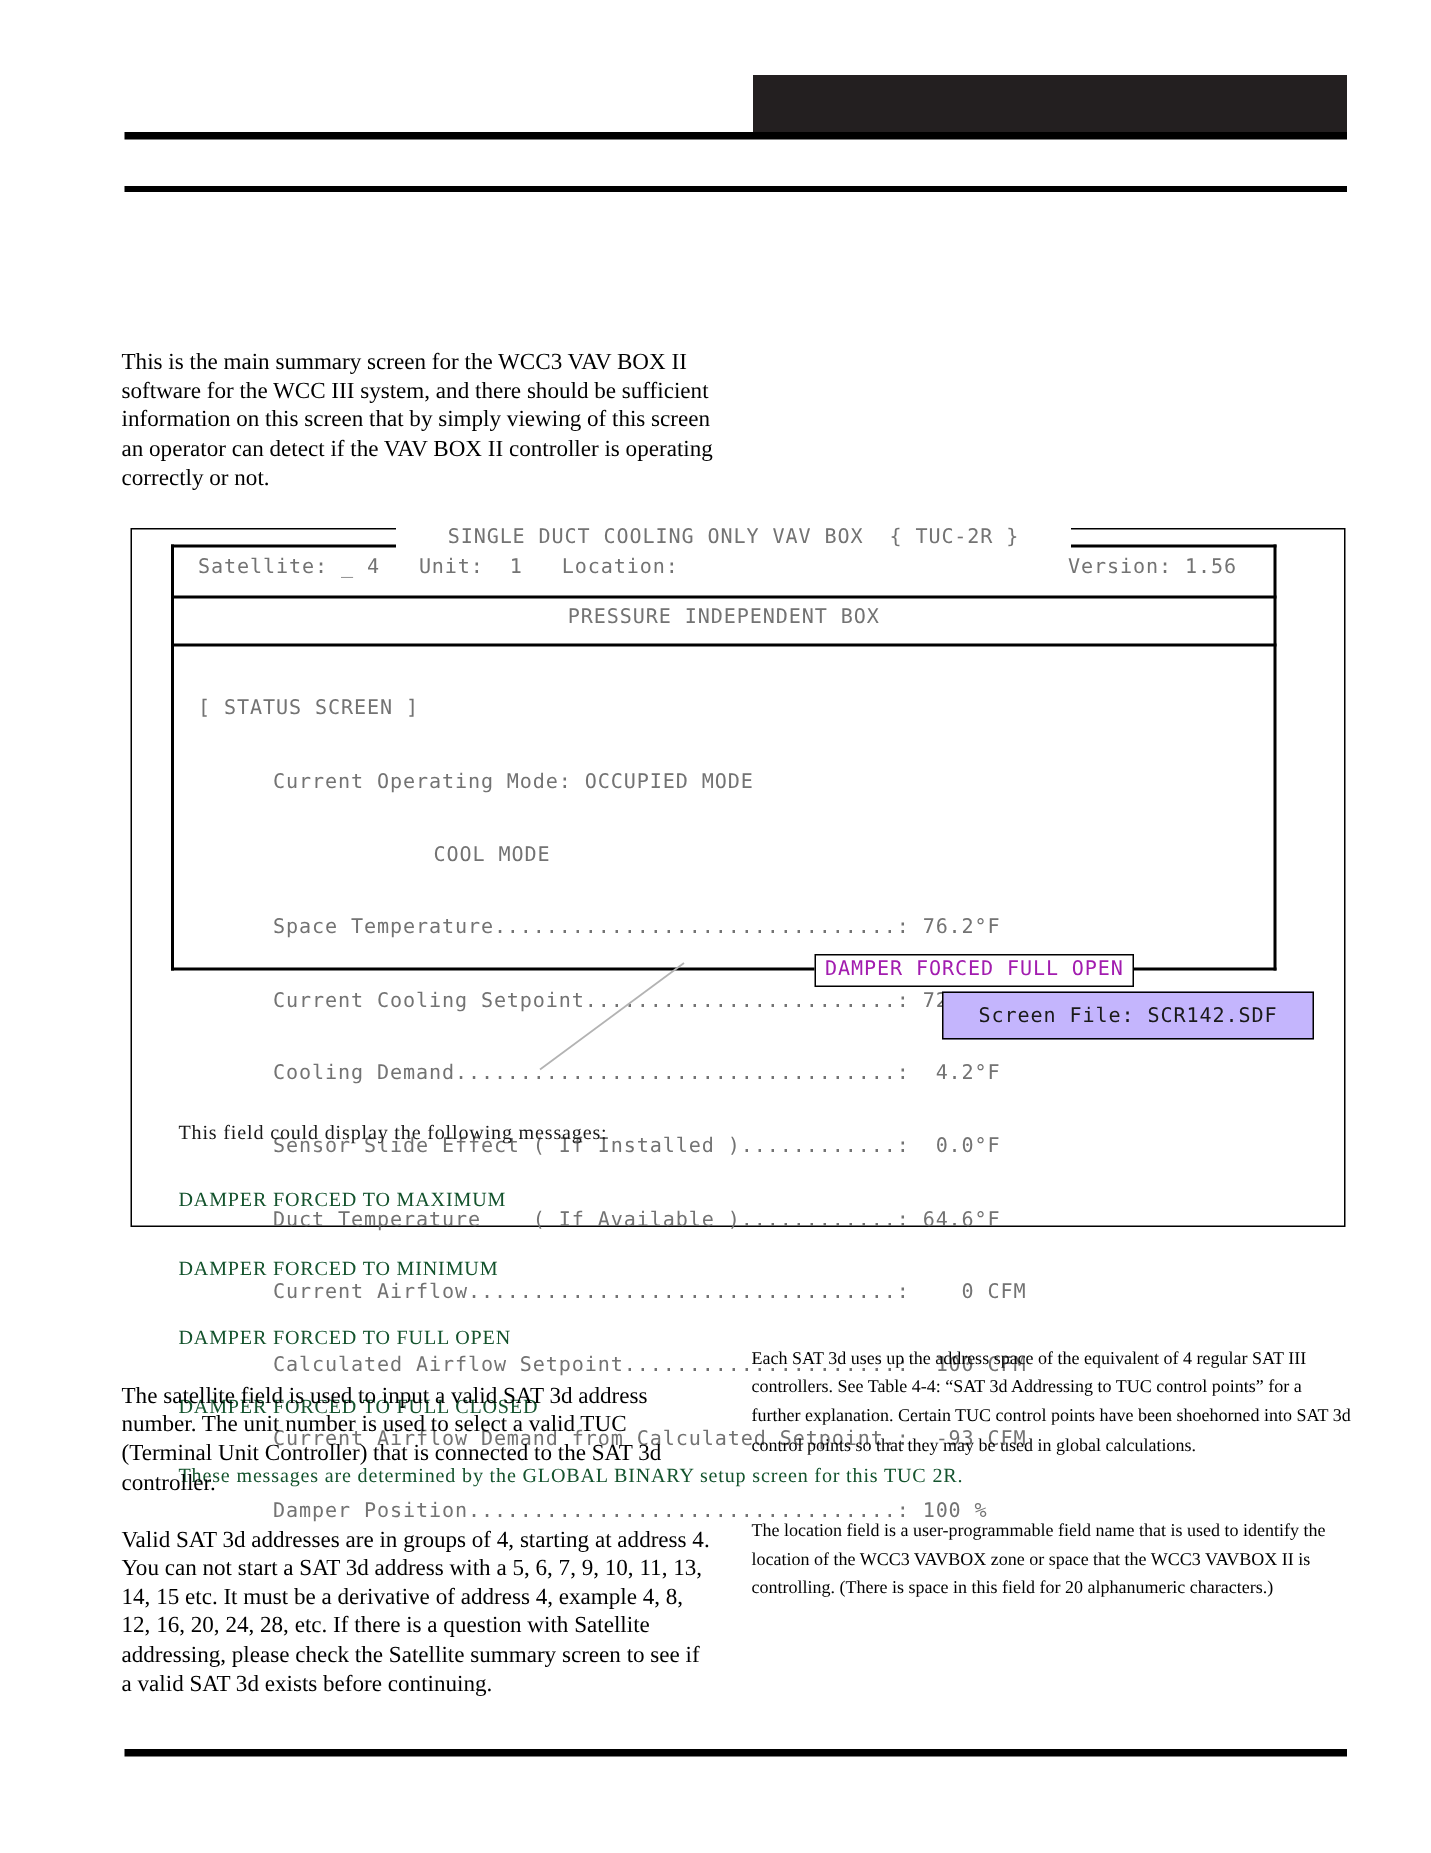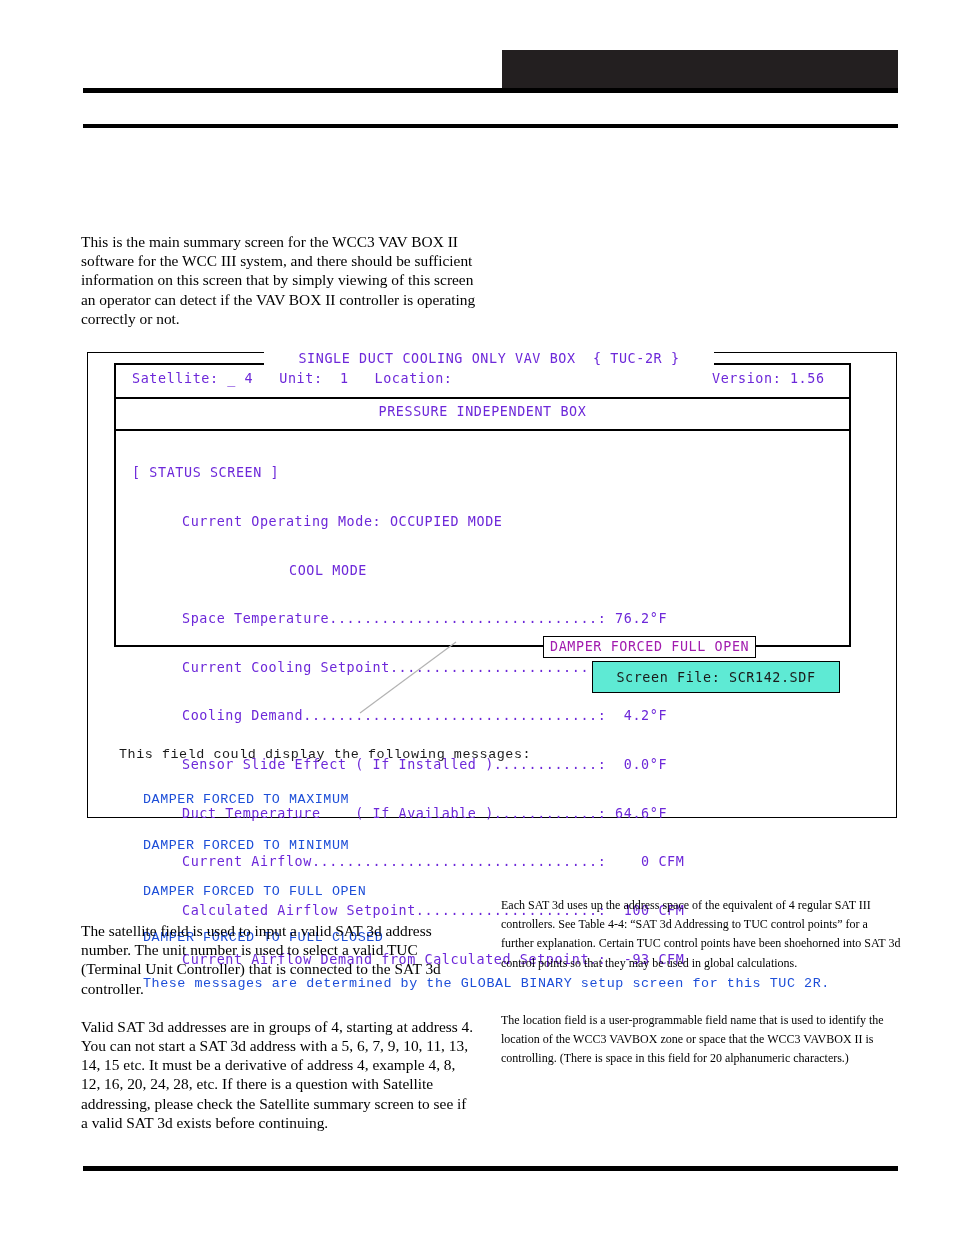--- a/index.html
+++ b/index.html
@@ -76,21 +76,21 @@
   .term {
     position: absolute;
     left: 26px;
     top: 10px;
     width: 737px;
     height: 284px;
     box-sizing: border-box;
     font-family: "DejaVu Sans Mono", "Liberation Mono", monospace;
     font-size: 13.4px;
     letter-spacing: 0.6px;
-    color: #6d28d9;
+    color: #737373;
   }
 
   
   .term-titlebar {
     position: absolute;
     left: 0;
     top: 0;
     width: 737px;
     height: 1px;
   }
@@ -188,27 +188,27 @@
     font-size: 13.4px;
     letter-spacing: 0.6px;
     white-space: pre;
     color: #a21caf;
     z-index: 4;
   }
 
   
   .screenfile-box {
     position: absolute;
-    left: 504px;
+    left: 540px;
     top: 308px;
     width: 248px;
     height: 32px;
     border: 1.4px solid #000000;
     box-sizing: border-box;
-    background: #5eead4;
+    background: #c4b5fd;
     font-family: "DejaVu Sans Mono", "Liberation Mono", monospace;
     font-size: 13.4px;
     letter-spacing: 0.6px;
     white-space: pre;
     color: #1a1a1a;
     display: flex;
     align-items: center;
     justify-content: center;
     z-index: 3;
   }
@@ -222,28 +222,28 @@
     pointer-events: none;
     z-index: 2;
   }
 
   
   .msg-block {
     position: absolute;
     left: 31px;
     top: 363px;
     width: 760px;
-    font-family: Liberation Mono, monospace;
+    font-family: Liberation Serif, serif;
     font-size: 13.4px;
     letter-spacing: 0.55px;
     line-height: 15.3px;
     white-space: pre;
   }
   .msg-head { color: #1a1a1a; }
-  .msg-red  { color: #1d4ed8; margin-left: 24px; }
+  .msg-red  { color: #14532d; }
 
   
   .col-left {
     position: absolute;
     left: 81px;
     top: 921px;
     width: 395px;
     font-size: 15.4px;
     line-height: 19.2px;
   }
@@ -301,20 +301,21 @@
       <div class="indent2">Current Operating Mode: OCCUPIED MODE</div>
       <div class="indent3">COOL MODE</div>
       <div class="indent4">Space Temperature...............................: 76.2°F</div>
       <div class="indent4">Current Cooling Setpoint........................: 72.0°F</div>
       <div class="indent4">Cooling Demand..................................:  4.2°F</div>
       <div class="indent4">Sensor Slide Effect ( If Installed )............:  0.0°F</div>
       <div class="indent4">Duct Temperature    ( If Available )............: 64.6°F</div>
       <div class="indent4">Current Airflow.................................:    0 CFM</div>
       <div class="indent4">Calculated Airflow Setpoint.....................:  100 CFM</div>
       <div class="indent4">Current Airflow Demand from Calculated Setpoint.:  -93 CFM</div>
+      <div class="indent4">Damper Position.................................: 100 %</div>
     </div>
 
     <div class="term-hr hr-3"></div>
   </div>
 
   <div class="callout-damper">DAMPER FORCED FULL OPEN</div>
 
   <div class="screenfile-box">Screen File: SCR142.SDF</div>
 
   <div class="msg-block">

